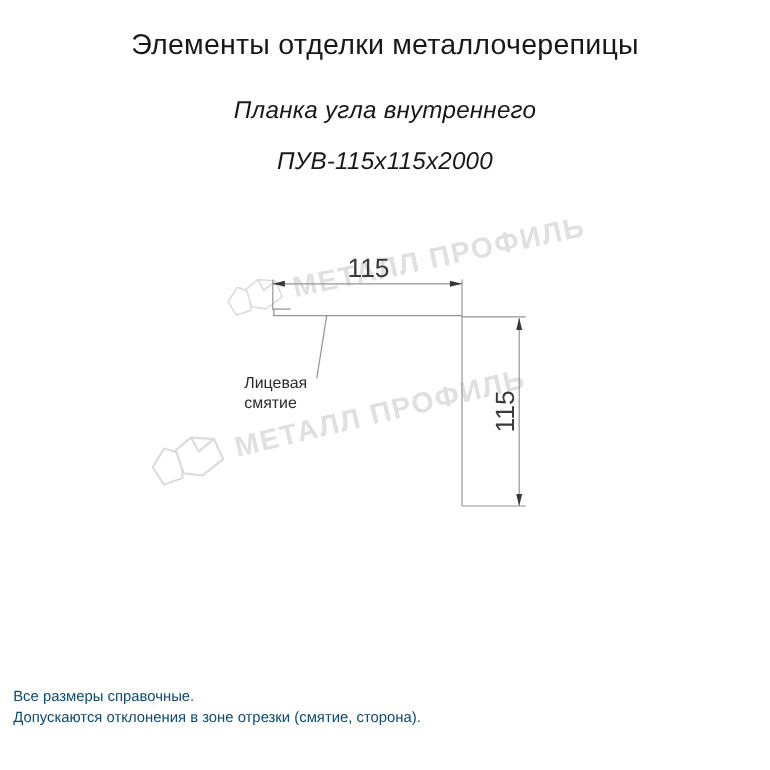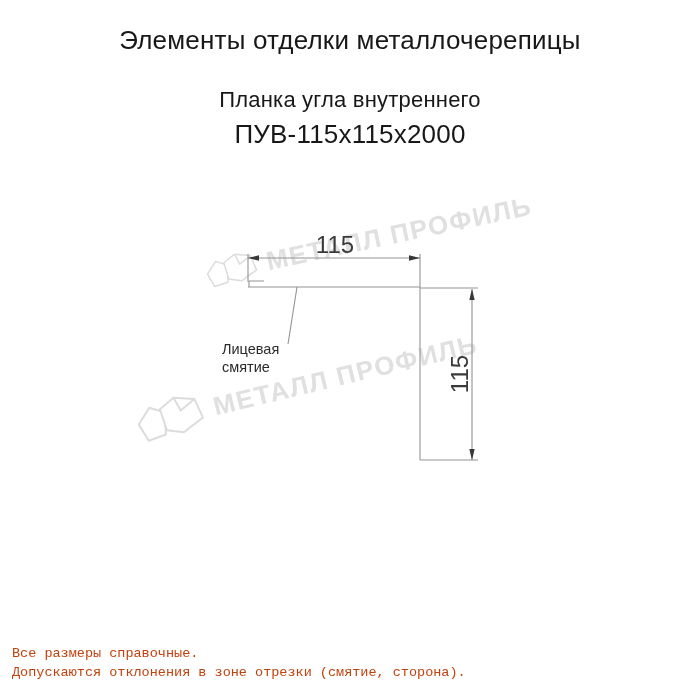--- a/index.html
+++ b/index.html
@@ -17,22 +17,22 @@
   
   .hdr {
     position: absolute;
     left: 0;
     width: 100%;
     text-align: center;
     color: #181818;
     letter-spacing: 0.2px;
   }
   .hdr-title   { top: 25px;  font-size: 26px; }
-  .hdr-sub     { top: 87px;  font-size: 22px; }
-  .hdr-code    { top: 119px; font-size: 26px; }
+  .hdr-sub     { top: 87px;  font-size: 22px; font-style: italic; }
+  .hdr-code    { top: 134px; font-size: 22px; font-style: italic; }
 
   
   .watermark {
     position: absolute;
     display: flex;
     align-items: center;
     gap: 7px;
     white-space: nowrap;
     font-weight: bold;
     font-size: 26px;
@@ -72,26 +72,25 @@
     left: 222px; top: 340px; width: 70px;
     z-index: 3;
     font-size: 14.5px;
     line-height: 18px;
     color: #2b2b2b;
   }
 
   
   .footer {
     position: absolute;
-    left: 12px; top: 645px;
+    left: 12px; top: 624px;
     font-size: 13.5px;
     line-height: 18.5px;
-    color: #c2410c;
+    color: #0c4a6e;
     z-index: 3;
-    font-family: Liberation Mono, monospace;
   }
 </style>
 </head>
 <body>
 
 <div class="canvas">
 
   <div class="hdr hdr-title">Элементы отделки металлочерепицы</div>
   <div class="hdr hdr-sub">Планка угла внутреннего</div>
   <div class="hdr hdr-code">ПУВ-115х115х2000</div>

